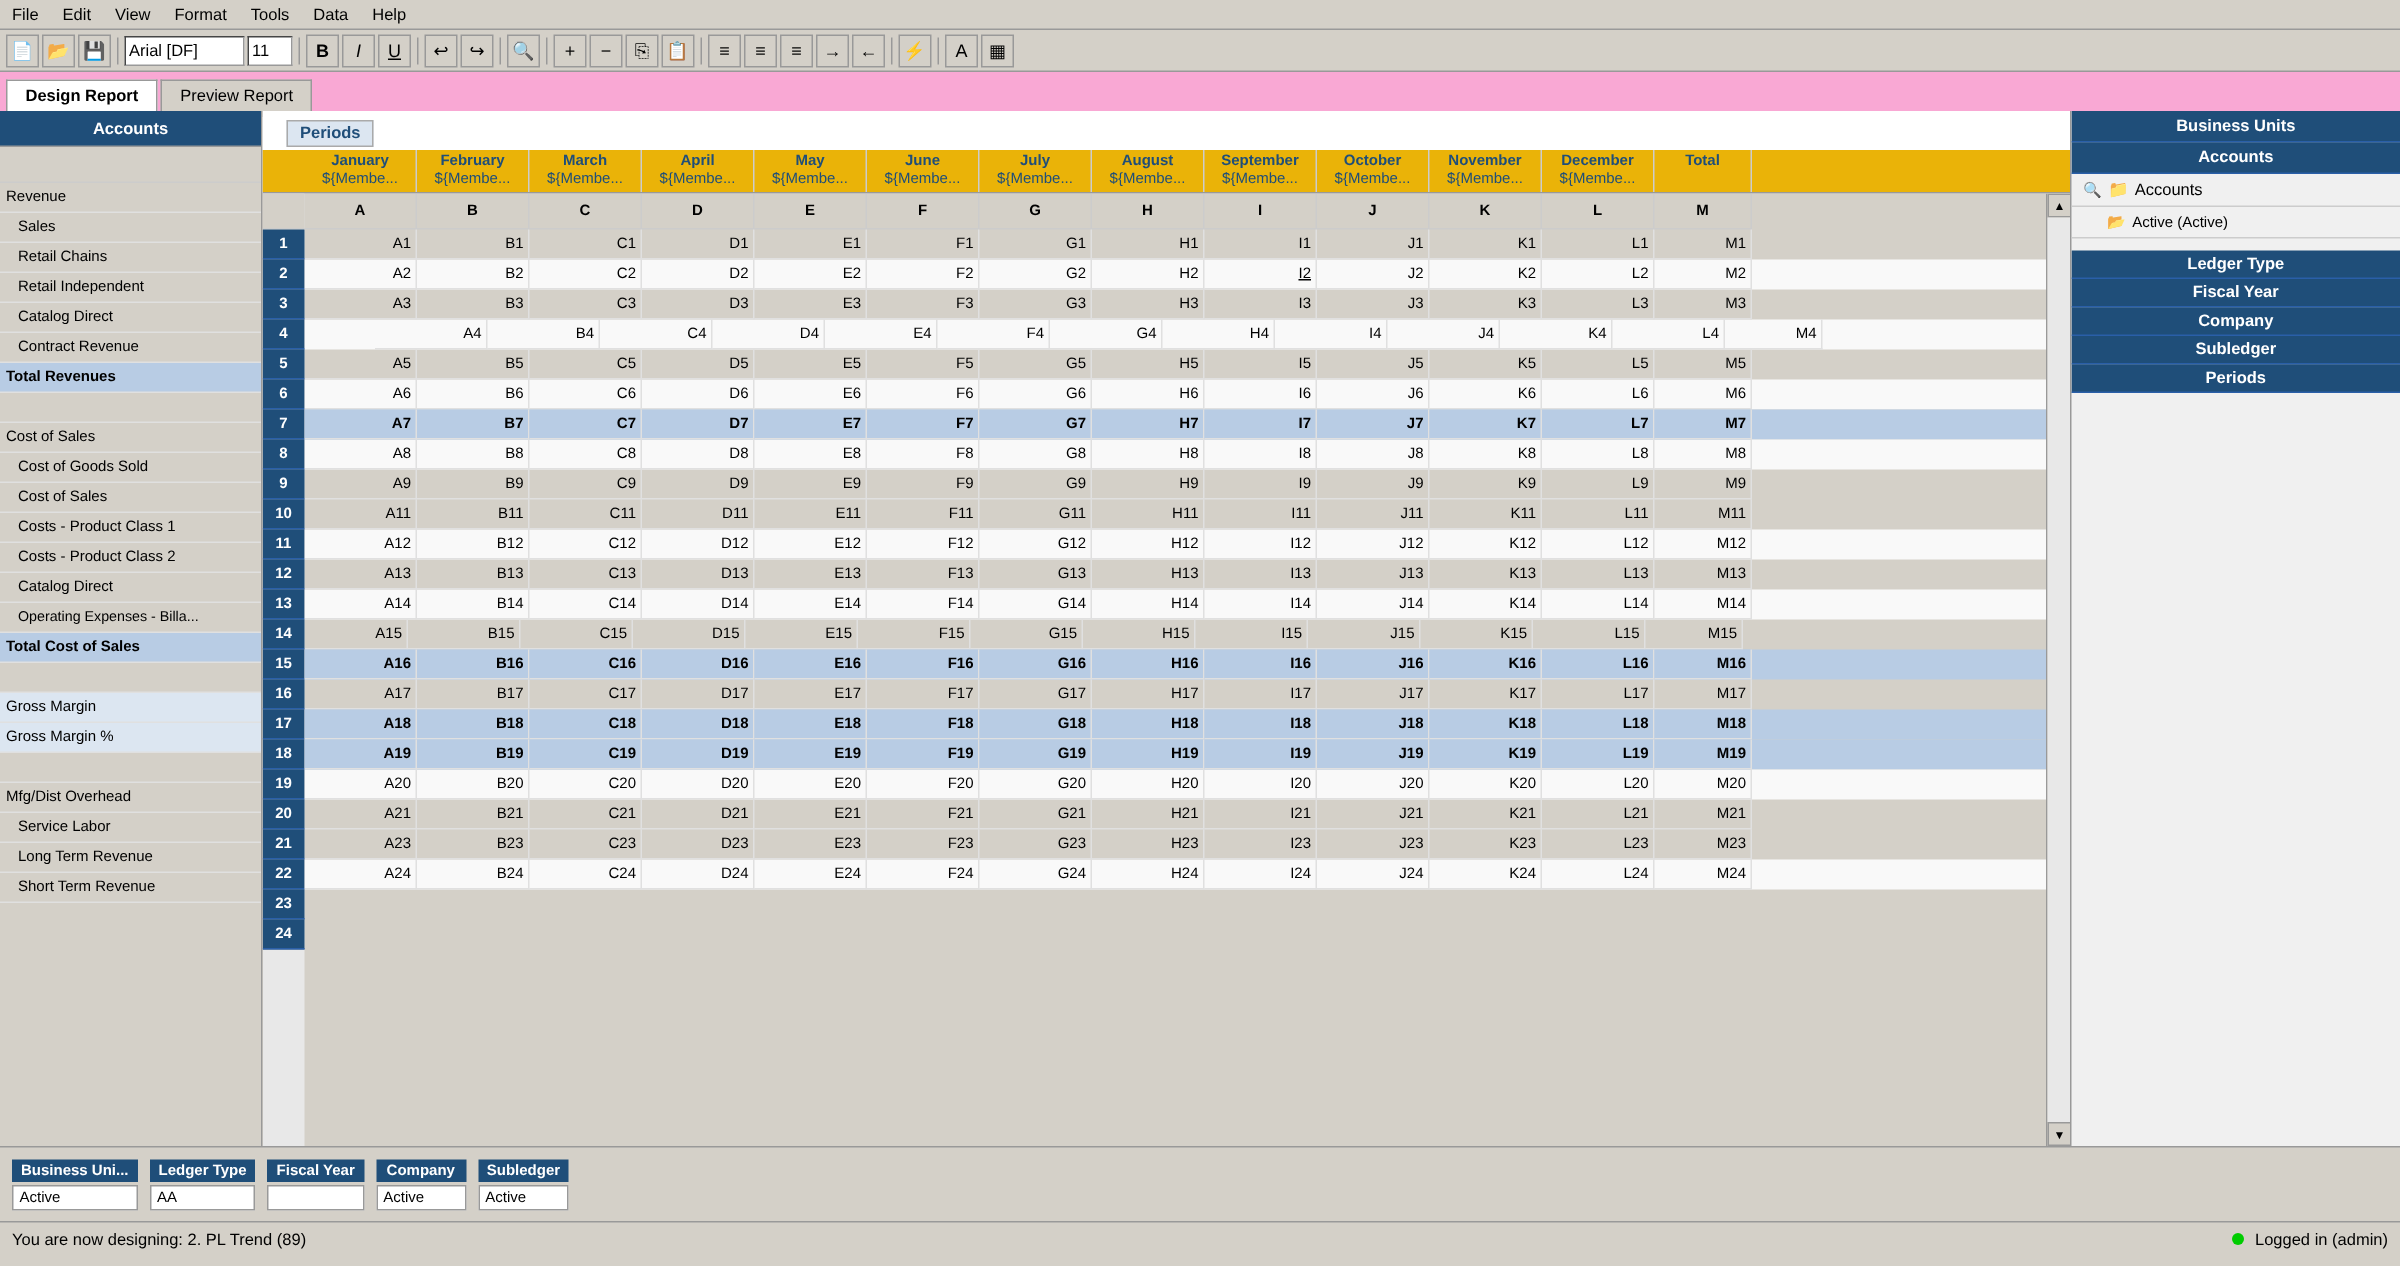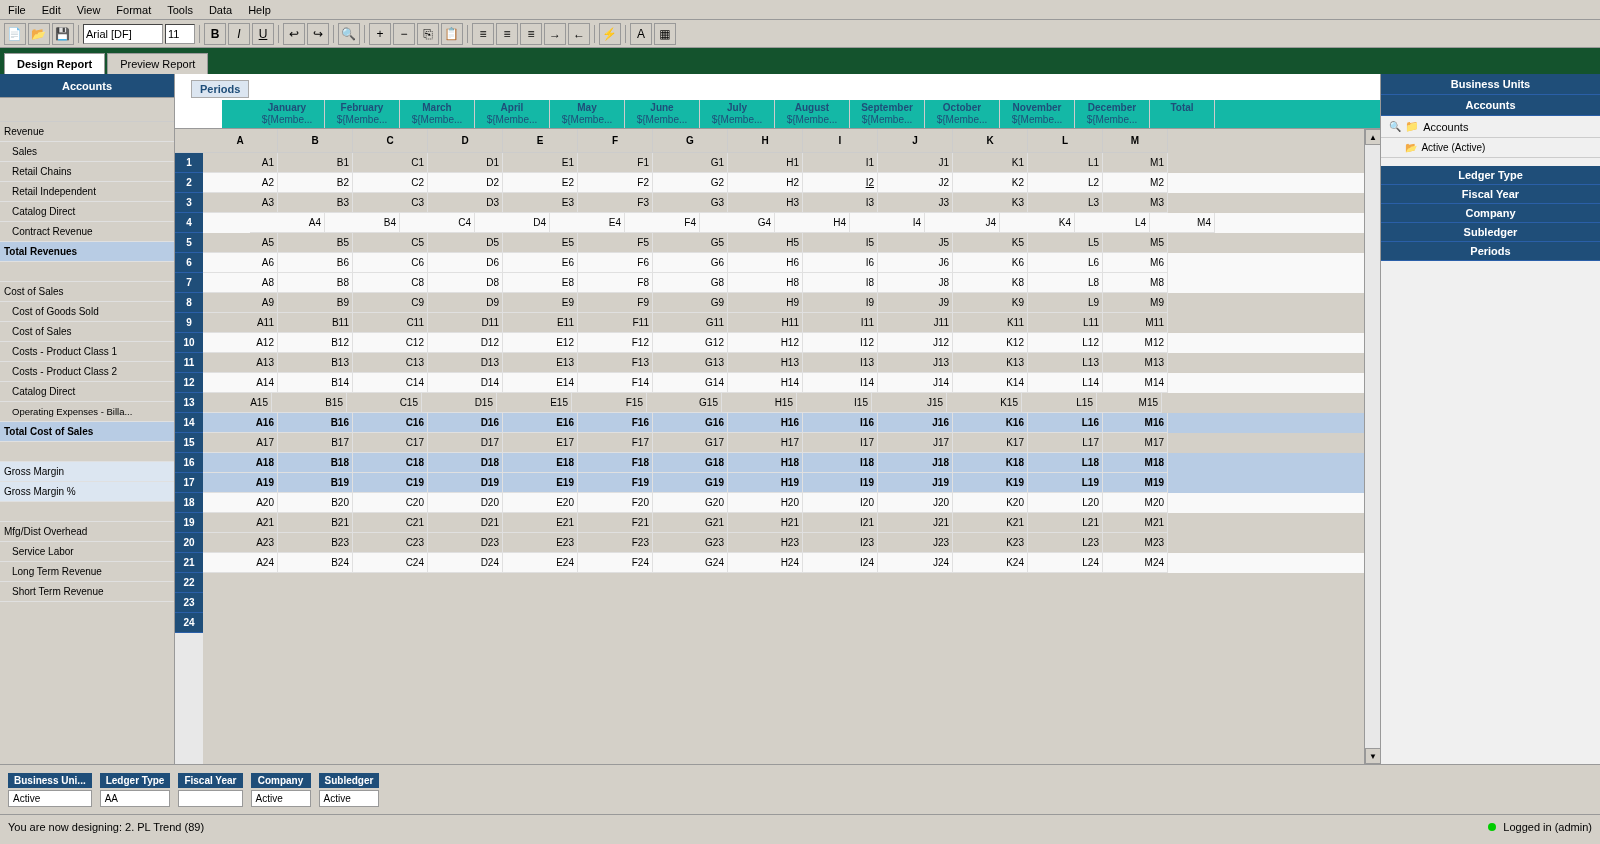--- a/index.html
+++ b/index.html
@@ -10,21 +10,21 @@
     #menubar span { padding: 2px 8px; cursor: pointer; font-size: 11px; }
 
     
     #toolbar { background: #d4d0c8; height: 28px; display: flex; align-items: center; padding: 2px 4px; border-bottom: 1px solid #999; gap: 2px; }
     .toolbar-btn { width: 22px; height: 22px; background: #d4d0c8; border: 1px solid #999; display: flex; align-items: center; justify-content: center; cursor: pointer; font-size: 12px; }
     .toolbar-sep { width: 1px; height: 18px; background: #999; margin: 0 2px; }
     .font-box { width: 80px; height: 20px; border: 1px inset #999; background: white; font-size: 11px; padding: 1px 2px; }
     .fontsize-box { width: 30px; height: 20px; border: 1px inset #999; background: white; font-size: 11px; padding: 1px 2px; }
 
     
-    #tabbar { background: #14532d; height: 26px; display: flex; align-items: flex-end; padding-left: 4px; }
+    #tabbar { background: #f9a8d4; height: 26px; display: flex; align-items: flex-end; padding-left: 4px; }
     .tab { padding: 4px 12px; background: #d4d0c8; border: 1px solid #999; border-bottom: none; cursor: pointer; font-size: 11px; margin-right: 2px; }
     .tab.active { background: white; font-weight: bold; }
 
     
     #main { display: flex; width: 1600px; height: calc(844px - 20px - 28px - 26px - 50px - 30px); }
 
     
     #row-labels { width: 175px; flex-shrink: 0; background: #d4d0c8; border-right: 1px solid #999; overflow: hidden; }
     .row-label-header { background: #1f4e79; color: white; text-align: center; font-weight: bold; font-size: 11px; height: 24px; display: flex; align-items: center; justify-content: center; border-bottom: 1px solid #999; }
     .row-label { height: 20px; display: flex; align-items: center; padding-left: 4px; font-size: 10px; border-bottom: 1px solid #e0e0e0; white-space: nowrap; overflow: hidden; }
@@ -167,21 +167,21 @@
     <div class="row-label indent1">Long Term Revenue</div>
     <div class="row-label indent1">Short Term Revenue</div>
   </div>
 
   <div id="spreadsheet-area">
 
     <div id="period-header">
       <div style="display:flex; align-items:center; padding: 2px 0 2px 8px; background:white;">
         <span class="period-title">Periods</span>
       </div>
-      <div style="display:flex; background:#14b8a6; padding: 0; margin-left: 47px;">
+      <div style="display:flex; background:#eab308; padding: 0;">
         <div style="width:28px; flex-shrink:0;"></div>
         <div style="display:flex; flex:1;">
           <div class="col-header period-col">January<br><span style="font-weight:normal;">${Membe...</span></div>
           <div class="col-header period-col">February<br><span style="font-weight:normal;">${Membe...</span></div>
           <div class="col-header period-col">March<br><span style="font-weight:normal;">${Membe...</span></div>
           <div class="col-header period-col">April<br><span style="font-weight:normal;">${Membe...</span></div>
           <div class="col-header period-col">May<br><span style="font-weight:normal;">${Membe...</span></div>
           <div class="col-header period-col">June<br><span style="font-weight:normal;">${Membe...</span></div>
           <div class="col-header period-col">July<br><span style="font-weight:normal;">${Membe...</span></div>
           <div class="col-header period-col">August<br><span style="font-weight:normal;">${Membe...</span></div>
@@ -327,20 +327,35 @@
               <div class="grid-cell" style="width: 75px; flex-shrink: 0;">E6</div>
               <div class="grid-cell" style="width: 75px; flex-shrink: 0;">F6</div>
               <div class="grid-cell" style="width: 75px; flex-shrink: 0;">G6</div>
               <div class="grid-cell" style="width: 75px; flex-shrink: 0;">H6</div>
               <div class="grid-cell" style="width: 75px; flex-shrink: 0;">I6</div>
               <div class="grid-cell" style="width: 75px; flex-shrink: 0;">J6</div>
               <div class="grid-cell" style="width: 75px; flex-shrink: 0;">K6</div>
               <div class="grid-cell" style="width: 75px; flex-shrink: 0;">L6</div>
               <div class="grid-cell" style="width: 65px; flex-shrink: 0;">M6</div>
             </div>
+            <div class="grid-row highlighted">
+              <div class="grid-cell highlighted" style="width: 75px; flex-shrink: 0;">A7</div>
+              <div class="grid-cell highlighted" style="width: 75px; flex-shrink: 0;">B7</div>
+              <div class="grid-cell highlighted" style="width: 75px; flex-shrink: 0;">C7</div>
+              <div class="grid-cell highlighted" style="width: 75px; flex-shrink: 0;">D7</div>
+              <div class="grid-cell highlighted" style="width: 75px; flex-shrink: 0;">E7</div>
+              <div class="grid-cell highlighted" style="width: 75px; flex-shrink: 0;">F7</div>
+              <div class="grid-cell highlighted" style="width: 75px; flex-shrink: 0;">G7</div>
+              <div class="grid-cell highlighted" style="width: 75px; flex-shrink: 0;">H7</div>
+              <div class="grid-cell highlighted" style="width: 75px; flex-shrink: 0;">I7</div>
+              <div class="grid-cell highlighted" style="width: 75px; flex-shrink: 0;">J7</div>
+              <div class="grid-cell highlighted" style="width: 75px; flex-shrink: 0;">K7</div>
+              <div class="grid-cell highlighted" style="width: 75px; flex-shrink: 0;">L7</div>
+              <div class="grid-cell highlighted" style="width: 65px; flex-shrink: 0;">M7</div>
+            </div>
             <div class="grid-row alt">
               <div class="grid-cell" style="width: 75px; flex-shrink: 0;">A8</div>
               <div class="grid-cell" style="width: 75px; flex-shrink: 0;">B8</div>
               <div class="grid-cell" style="width: 75px; flex-shrink: 0;">C8</div>
               <div class="grid-cell" style="width: 75px; flex-shrink: 0;">D8</div>
               <div class="grid-cell" style="width: 75px; flex-shrink: 0;">E8</div>
               <div class="grid-cell" style="width: 75px; flex-shrink: 0;">F8</div>
               <div class="grid-cell" style="width: 75px; flex-shrink: 0;">G8</div>
               <div class="grid-cell" style="width: 75px; flex-shrink: 0;">H8</div>
               <div class="grid-cell" style="width: 75px; flex-shrink: 0;">I8</div>

